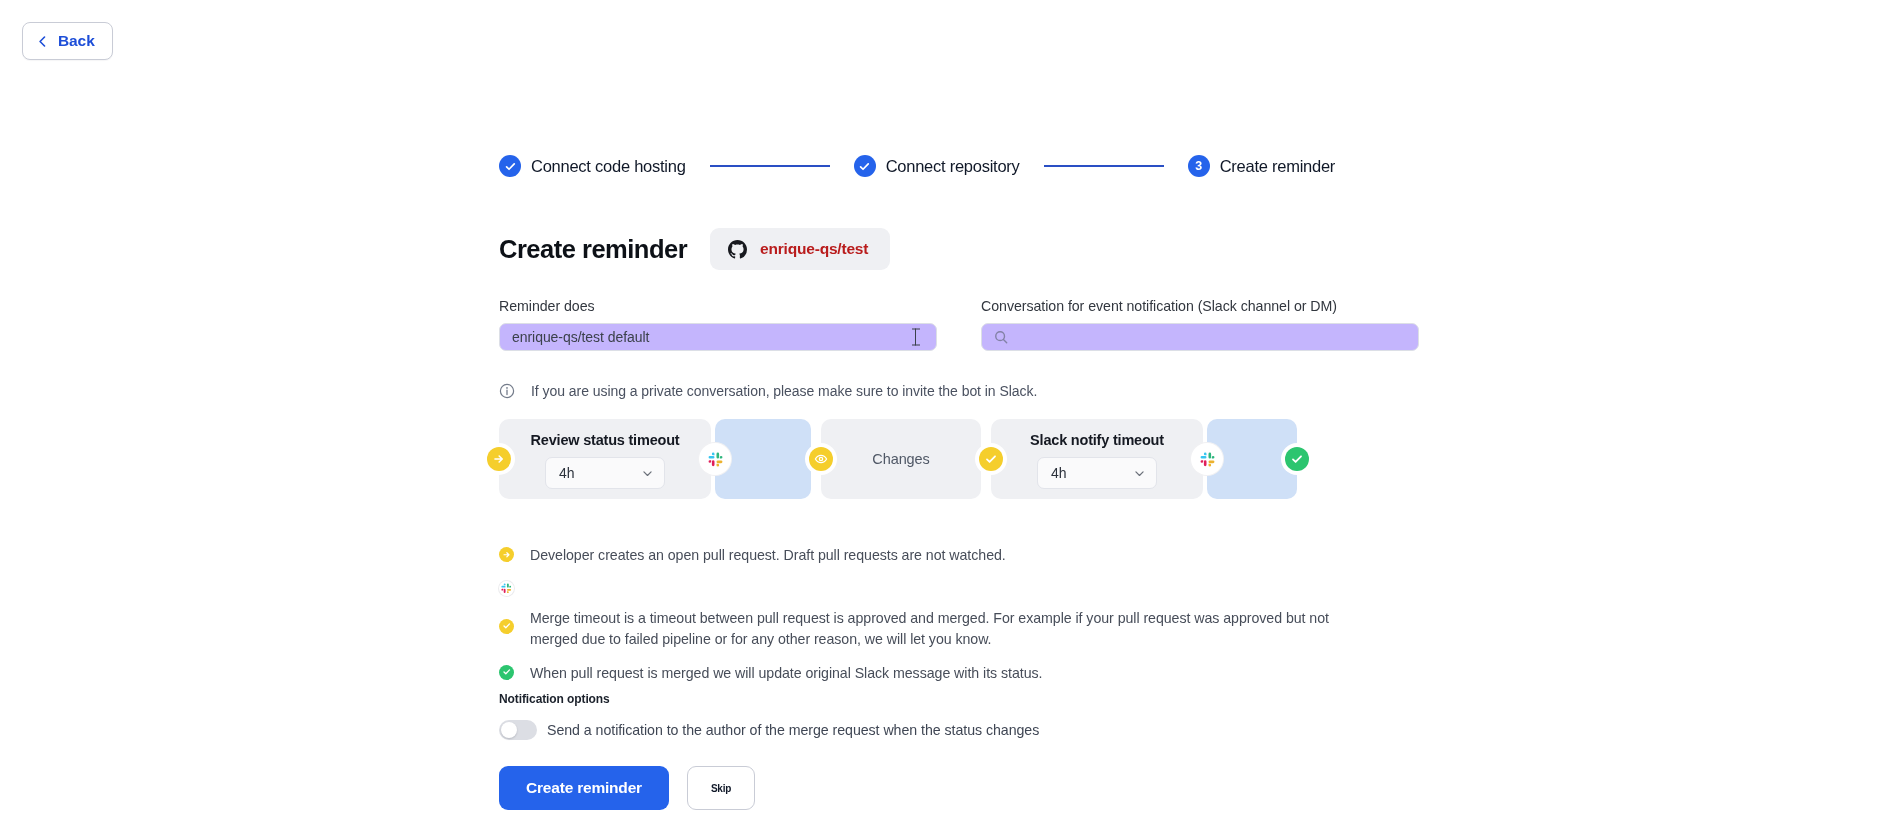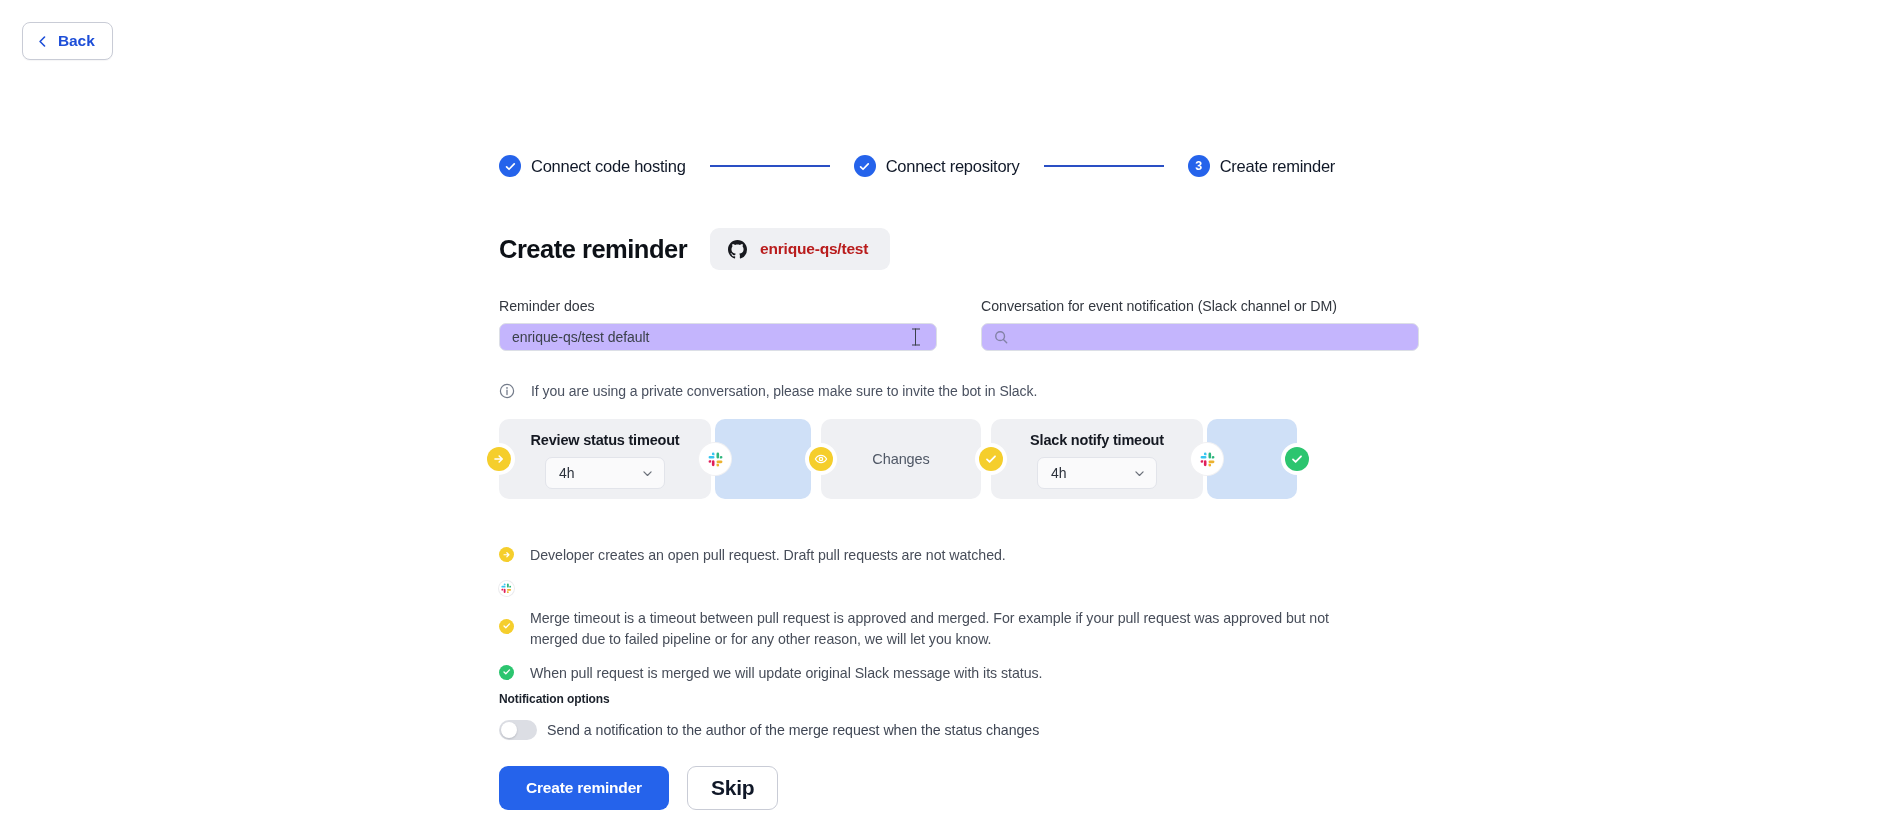--- a/index.html
+++ b/index.html
@@ -261,21 +261,21 @@
     height: 44px; padding: 0 27px;
     background: #2563eb; border: none; border-radius: 9px;
     color: #ffffff; font-size: 15.5px; font-weight: 700;
     letter-spacing: -0.2px;
     cursor: pointer;
     font-family: "Liberation Sans", sans-serif;
   }
   .btn-secondary {
     height: 44px; padding: 0 23px;
     background: #ffffff; border: 1px solid #c9ccd6; border-radius: 9px;
-    color: #101828; font-size: 21px; font-weight: 700;
+    color: #101828; font-size: 10px; font-weight: 700;
     letter-spacing: -0.2px;
     cursor: pointer;
     font-family: "Liberation Sans", sans-serif;
   }
 </style>
 </head>
 <body>
 
 <div class="back-btn">
   <span>

